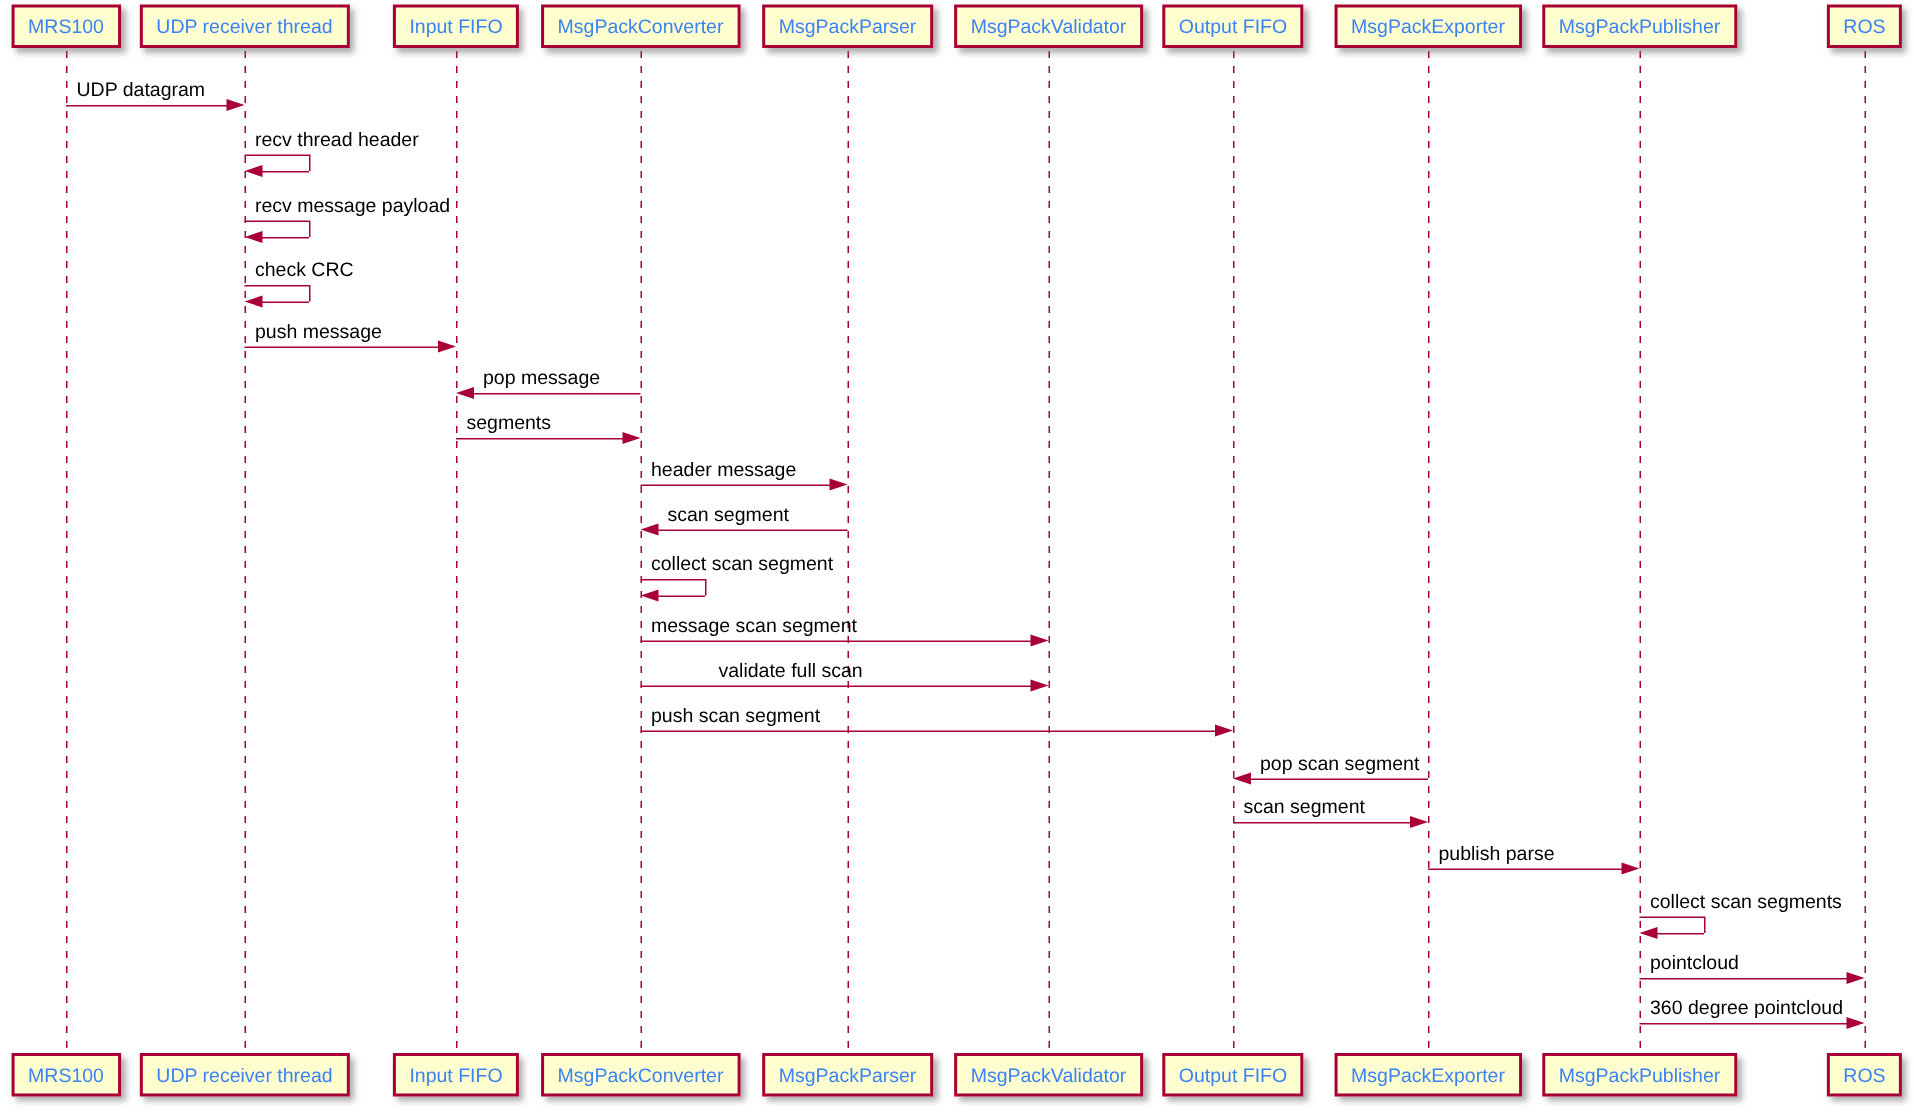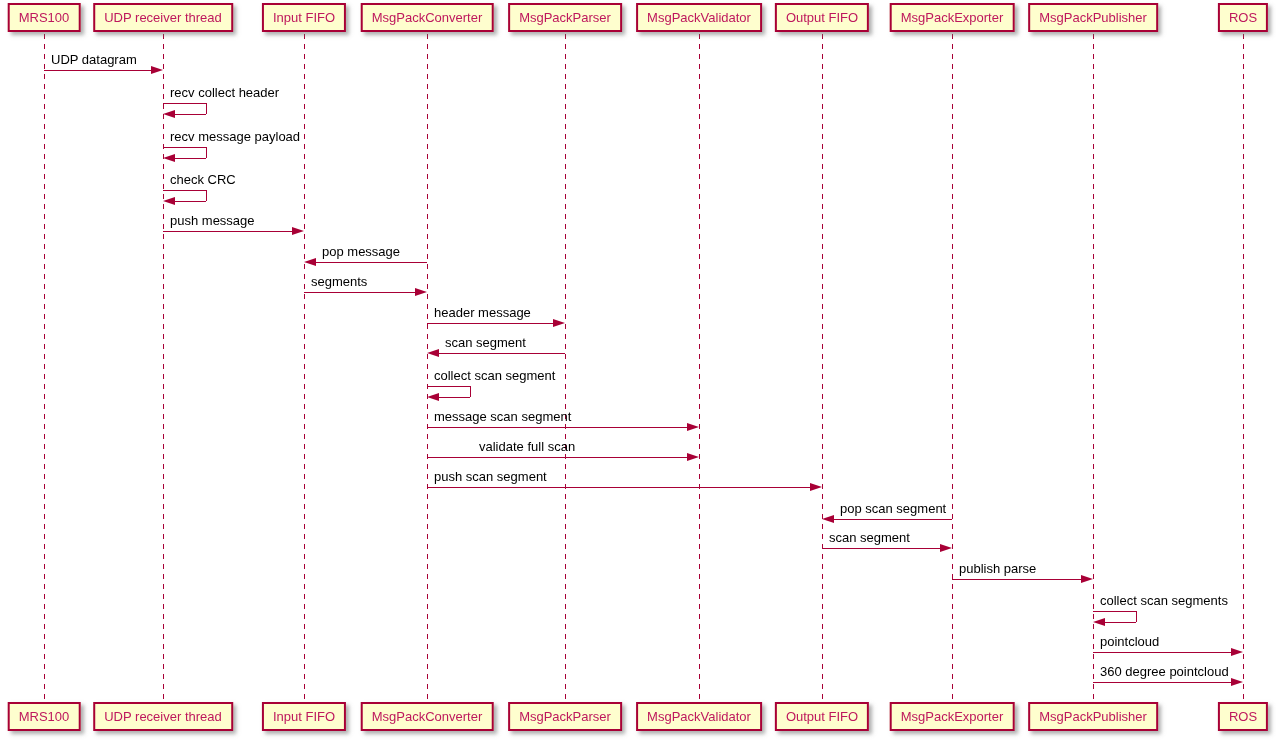--- a/index.html
+++ b/index.html
@@ -10,21 +10,21 @@
     background: #ffffff;
     font-family: "Liberation Sans", "DejaVu Sans", sans-serif;
     overflow: hidden;
   }
   .pbox {
     position: absolute;
     transform: translateX(-50%);
     background: #FEFECE;
     border: 2px solid #A80036;
     box-shadow: 3px 3px 4px rgba(110,110,110,0.55);
-    color: #be185d;
+    color: #3b82f6;
     font-size: 13px;
     line-height: 17px;
     padding: 4px 9px;
     white-space: nowrap;
     box-sizing: border-box;
     text-align: center;
   }
   .lifeline {
     position: absolute;
     width: 1px;
@@ -87,21 +87,21 @@
     <div class="pbox" style="left: 1093px; top: 702px;">MsgPackPublisher</div>
     <div class="pbox" style="left: 1243px; top: 3px;">ROS</div>
     <div class="pbox" style="left: 1243px; top: 702px;">ROS</div>
     <div class="mline" style="left: 44px; top: 70px; width: 109px;"></div>
     <div class="head-right" style="left: 151px; top: 66px;"></div>
     <div class="mlabel" style="left: 51px; top: 52px;">UDP datagram</div>
     <div class="mline" style="left: 163px; top: 103px; width: 43px;"></div>
     <div class="vline" style="left: 206px; top: 103px; height: 11px;"></div>
     <div class="mline" style="left: 173px; top: 114px; width: 33px;"></div>
     <div class="head-left" style="left: 163px; top: 110px;"></div>
-    <div class="mlabel" style="left: 170px; top: 85px;">recv collect header</div>
+    <div class="mlabel" style="left: 170px; top: 85px;">recv thread header</div>
     <div class="mline" style="left: 163px; top: 147px; width: 43px;"></div>
     <div class="vline" style="left: 206px; top: 147px; height: 11px;"></div>
     <div class="mline" style="left: 173px; top: 158px; width: 33px;"></div>
     <div class="head-left" style="left: 163px; top: 154px;"></div>
     <div class="mlabel" style="left: 170px; top: 129px;">recv message payload</div>
     <div class="mline" style="left: 163px; top: 190px; width: 43px;"></div>
     <div class="vline" style="left: 206px; top: 190px; height: 11px;"></div>
     <div class="mline" style="left: 173px; top: 201px; width: 33px;"></div>
     <div class="head-left" style="left: 163px; top: 197px;"></div>
     <div class="mlabel" style="left: 170px; top: 172px;">check CRC</div>

